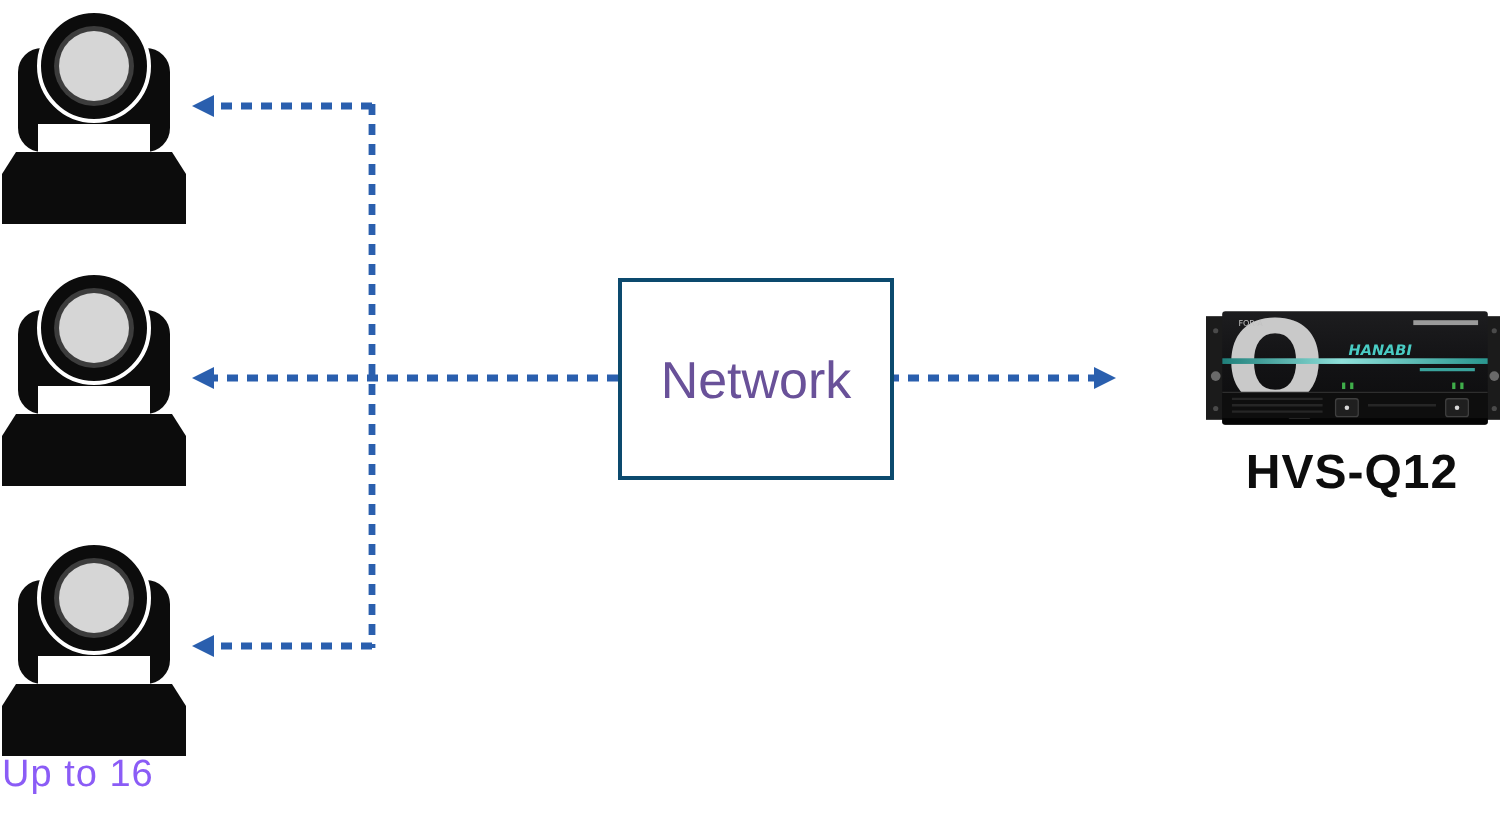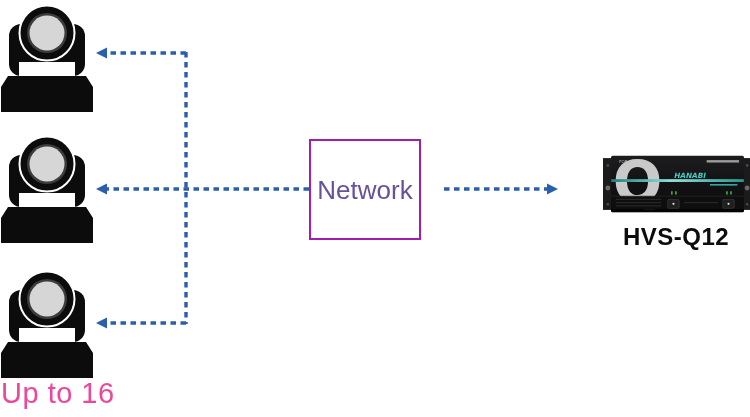--- a/index.html
+++ b/index.html
@@ -7,26 +7,26 @@
     position:relative;width:750px;height:417px;background:#fff;overflow:hidden;
     font-family:"Liberation Sans",sans-serif;
   }
   .connections{position:absolute;left:0;top:0;z-index:1;}
   .camera{position:absolute;left:0;width:95px;height:111px;z-index:2;}
   .camera svg{display:block;width:100%;height:100%;}
   .cam1{top:2px;}
   .cam2{top:133px;}
   .cam3{top:268px;}
   .caption{
-    position:absolute;left:1px;top:377px;font-size:29px;color:#ec4899;
+    position:absolute;left:1px;top:377px;font-size:19px;color:#8b5cf6;
     letter-spacing:0.5px;z-index:2;
   }
   .switch-box{
-    position:absolute;left:309px;top:139px;width:112px;height:101px;
-    background:#fff;border:2px solid #a21caf;box-sizing:border-box;z-index:3;
+    position:absolute;left:309px;top:139px;width:138px;height:101px;
+    background:#fff;border:2px solid #0c4a6e;box-sizing:border-box;z-index:3;
     display:flex;flex-direction:row;align-items:center;justify-content:center;
   }
   .switch-box span{
     display:block;text-align:center;color:#695199;font-size:26px;
     font-weight:500;line-height:34px;
   }
   .device{position:absolute;left:563px;top:149px;width:149px;height:70px;z-index:2;padding-left:40px;}
   .device svg{display:block;width:100%;height:100%;}
   .device-label{
     position:absolute;left:584px;top:223px;width:184px;text-align:center;

